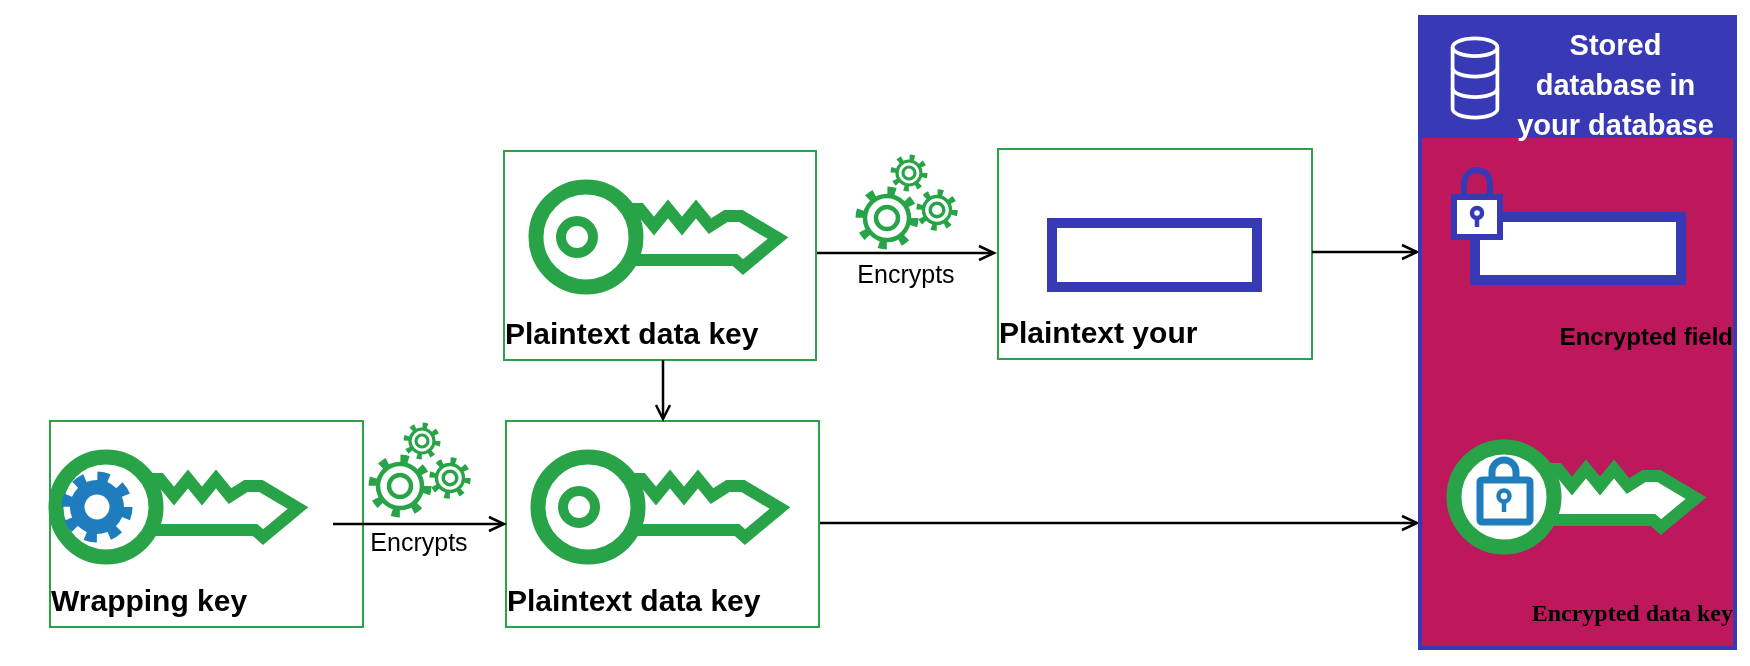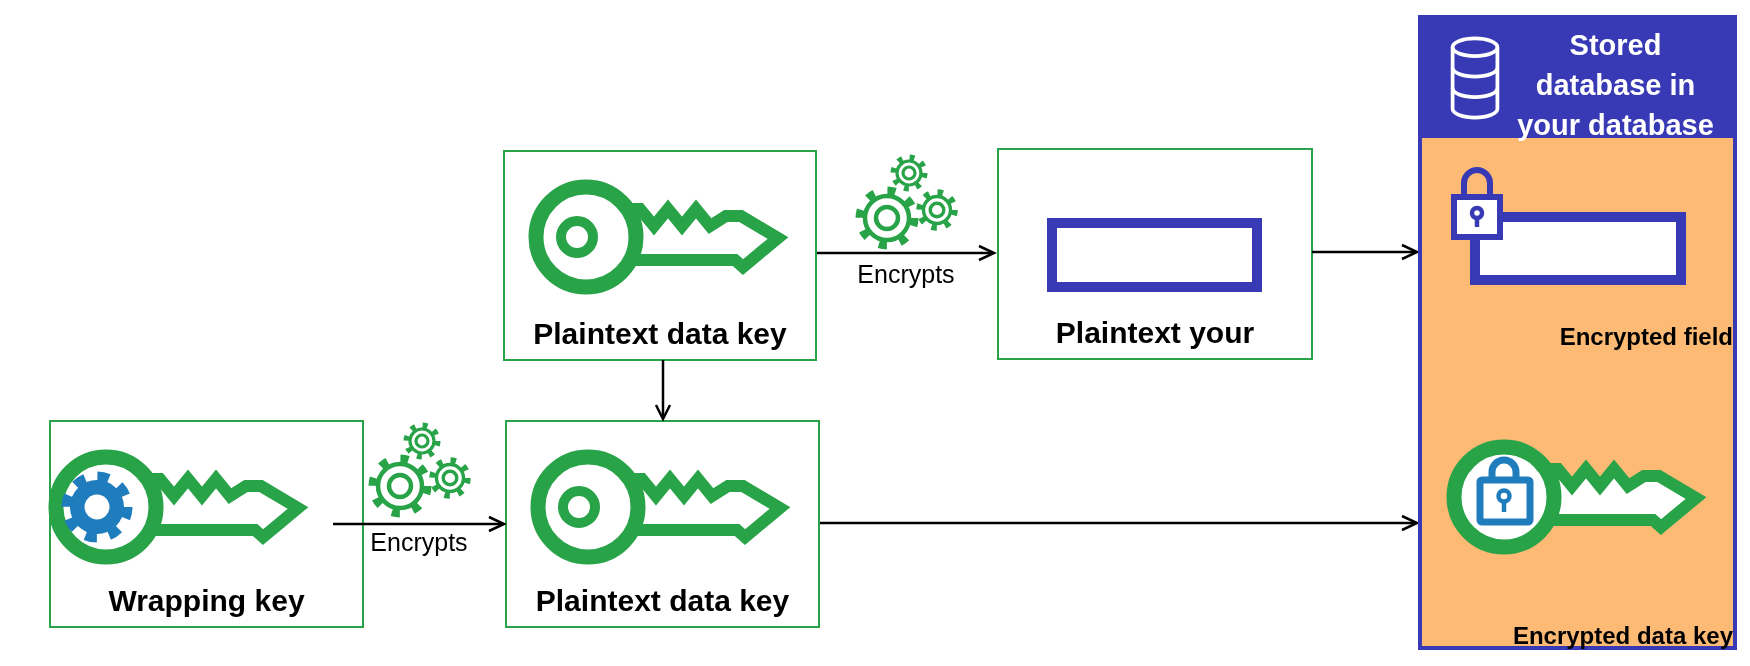--- a/index.html
+++ b/index.html
@@ -11,29 +11,29 @@
   *{margin:0;padding:0;box-sizing:border-box;}
   body{background:#ffffff;font-family:"Liberation Sans", sans-serif;}
   .canvas{
     position:relative;width:1750px;height:666px;background:#ffffff;overflow:hidden;
   }
   .abs{position:absolute;}
   .node-box{
     position:absolute;border:2px solid var(--green);background:#ffffff;
   }
   .box-label{
-    position:absolute;left:0;right:0;bottom:8px;text-align:center;
+    position:absolute;left:0;right:0;bottom:8px;
     font-weight:bold;font-size:30px;color:#000;white-space:nowrap;
   }
   .encrypts-label{
     position:absolute;text-align:center;font-size:25px;color:#000;white-space:nowrap;
   }
   .panel{
     position:absolute;left:1418px;top:15px;width:319px;height:635px;
-    border:4px solid var(--indigo);background:#fdba74;
+    border:4px solid var(--indigo);background:#be185d;
   }
   .panel-header{
     position:absolute;left:0;top:0;width:311px;height:119px;
     background:var(--indigo);
   }
   .panel-header-text{
     position:absolute;left:78px;right:2px;top:6px;
     color:#fff;font-weight:bold;font-size:29px;line-height:40px;text-align:center;
     white-space:nowrap;
   }
@@ -184,16 +184,16 @@
     <svg class="abs" style="left:16px;top:403px;" width="272" height="150" viewBox="0 0 272 150">
       <path class="gs wf" stroke-width="12" d="M 98,47 L 120,47 L 134,64 L 148,47 L 162,64 L 176,47 L 190,64 L 206,54 L 221,54 L 258,76 L 223,105 L 215,98 L 98,98 Z"></path>
       <circle class="gs wf" stroke-width="15" cx="66" cy="75" r="50"></circle>
       <g>
         <path class="as nf" stroke-width="7" d="M 54,58 L 54,50 A 12 12 0 0 1 78,50 L 78,58"></path>
         <rect class="as wf" stroke-width="7" x="42" y="58" width="50" height="42" rx="2"></rect>
         <circle class="as wf" stroke-width="4.5" cx="66" cy="74" r="5.5"></circle>
         <line class="as" stroke-width="4.5" x1="66" y1="79" x2="66" y2="90"></line>
       </g>
     </svg>
-    <div class="panel-label" style="top:603px;">Encrypted data key</div>
+    <div class="panel-label" style="top:581px;font-family:Liberation Serif, serif;">Encrypted data key</div>
   </div>
 
 </div>
 
 </body></html>

